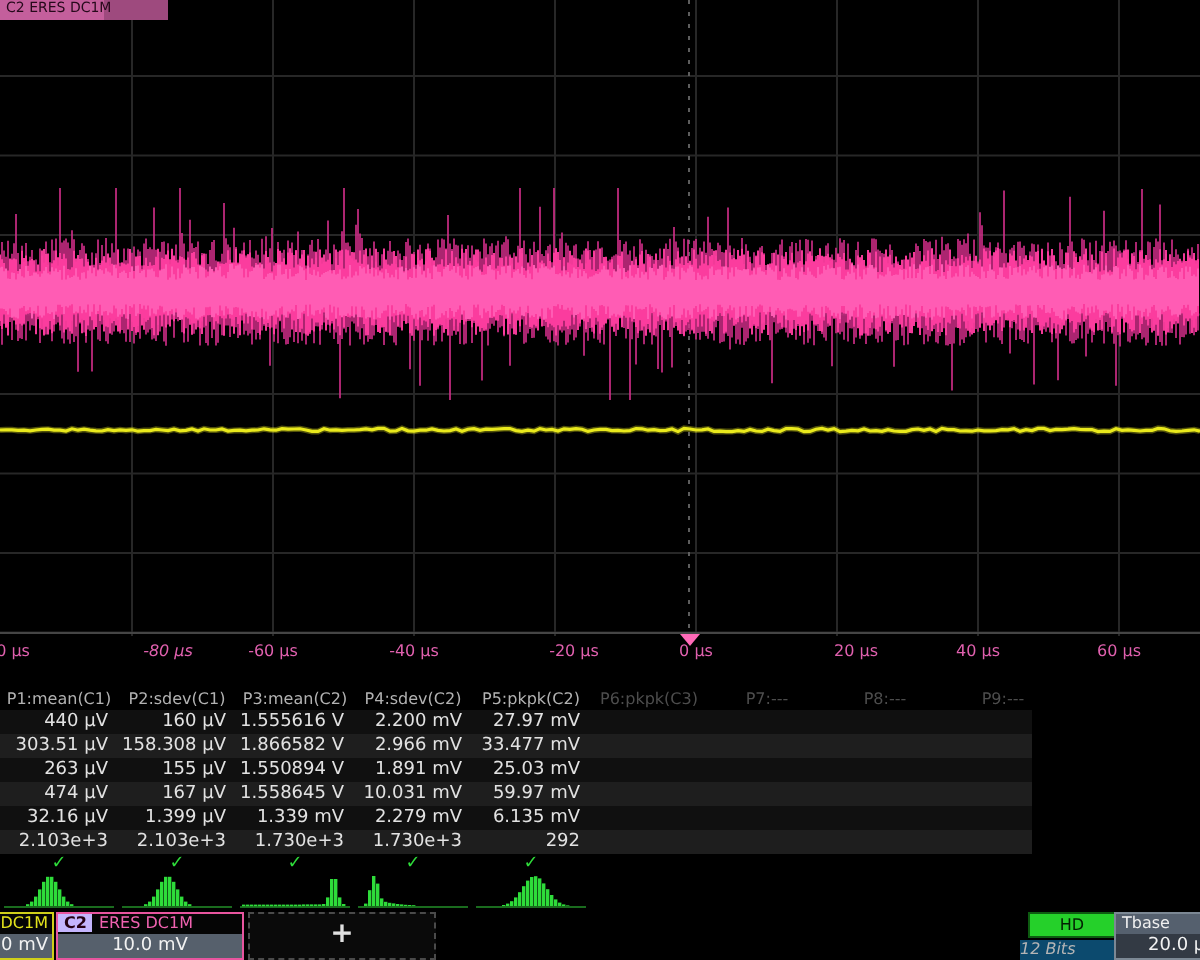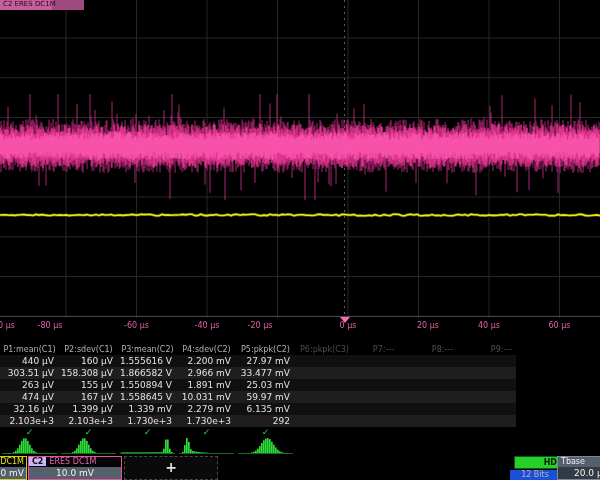--- a/index.html
+++ b/index.html
@@ -48,26 +48,26 @@
   #c2box .chip{background:#c4b5fd;color:#250013;padding:0 3px;font-weight:bold;}
   #c2box .mode{color:#f062b0;margin-left:3px;}
   #c2box .chval{text-align:center;}
   #addbtn{
     position:absolute;left:124px;top:0;width:92px;height:22px;
     background:#0a0a0a;border:1px dashed #4a4a4a;
     color:#e0e0e0;font-size:14px;font-weight:bold;text-align:center;line-height:21px;
   }
   #hdbadge{
     position:absolute;left:514px;top:0;width:42px;height:11px;background:#25d02a;
-    color:#032103;font-size:8px;font-weight:bold;text-align:right;line-height:11px;
+    color:#032103;font-size:8px;font-weight:normal;text-align:center;line-height:11px;
     border:1px solid #0d5b10;
   }
   #hdbits{
     position:absolute;left:510px;top:14px;width:50px;height:10px;
-    color:#b5b5b5;font-size:8px;text-align:center;line-height:10px;background:#1d4ed8;
+    color:#b5b5b5;font-size:8px;text-align:left;line-height:10px;background:#0c4a6e;font-style:italic;
   }
   #tbasebox{position:absolute;left:557px;top:0;width:120px;height:22px;border:1px solid #7c8894;}
   #tbasebox .tbhead{height:10px;line-height:10px;font-size:8px;color:#f0f0f0;background:#55606e;padding-left:3px;}
   #tbasebox .tbval{height:12px;line-height:12px;font-size:9px;color:#f2f2f2;background:#333a44;padding-left:16px;}
 </style>
 </head>
 <body>
 
 <div id="grid">
   <svg id="wavesvg" width="600" height="318">
@@ -79,24 +79,24 @@
       <path d="M0 127.3V160.5M1 129.6V164.5M2 131.5V157.3M3 134.8V163.9M4 135.3V167.8M5 129.2V158.6M6 129.8V158.1M7 129.2V160.3M8 129.6V162.3M9 135.5V165.4M10 135.3V161.9M11 125.4V162.8M12 129.0V161.7M13 127.8V157.3M14 132.9V156.9M15 130.1V156.6M16 129.5V159.0M17 130.1V156.9M18 135.7V167.1M19 132.4V158.4M20 135.6V164.1M21 125.2V164.8M22 124.5V167.7M23 127.0V163.4M24 126.7V167.3M25 135.8V160.5M26 131.6V166.6M27 130.1V162.4M28 125.3V157.4M29 128.6V158.4M30 126.5V162.8M31 129.5V157.2M32 126.9V166.2M33 129.3V164.8M34 134.5V163.7M35 134.7V165.6M36 133.6V166.9M37 125.4V157.2M38 129.2V163.4M39 127.5V156.8M40 129.5V161.1M41 129.2V166.6M42 133.3V160.1M43 126.7V168.0M44 130.9V162.7M45 133.3V156.1M46 132.6V160.1M47 135.3V164.8M48 128.9V163.5M49 134.7V157.0M50 132.5V160.5M51 130.3V156.9M52 128.3V165.8M53 131.2V163.3M54 126.7V163.6M55 128.7V166.8M56 131.9V161.6M57 133.5V160.5M58 132.2V162.7M59 124.7V165.8M60 133.1V165.7M61 131.4V158.4M62 131.7V156.8M63 132.2V159.3M64 131.7V164.8M65 124.5V157.0M66 133.0V165.5M67 135.5V163.5M68 128.3V166.4M69 128.1V166.1M70 128.0V157.0M71 134.6V162.8M72 132.6V164.9M73 128.9V160.9M74 133.0V160.0M75 131.1V158.7M76 132.8V164.0M77 132.5V167.6M78 128.4V158.1M79 124.4V167.6M80 134.9V157.8M81 128.9V163.2M82 129.5V157.2M83 127.4V163.7M84 125.3V156.6M85 129.6V163.2M86 124.4V157.1M87 127.7V160.6M88 130.3V156.2M89 131.2V156.5M90 128.1V158.5M91 128.5V159.5M92 129.3V166.7M93 135.2V158.6M94 128.7V159.3M95 134.1V162.4M96 126.5V167.4M97 126.0V161.8M98 129.2V164.8M99 132.2V160.3M100 135.9V164.2M101 127.6V167.0M102 126.8V158.4M103 134.7V162.9M104 135.7V157.6M105 135.8V157.5M106 134.8V158.6M107 135.6V164.8M108 133.6V160.6M109 130.7V161.7M110 131.8V158.1M111 131.7V159.1M112 132.0V167.9M113 131.4V159.3M114 125.1V157.3M115 129.9V159.3M116 131.2V163.2M117 131.2V166.9M118 124.4V158.5M119 131.8V162.0M120 126.7V167.6M121 127.1V157.7M122 125.1V161.8M123 128.7V156.9M124 127.1V161.7M125 126.2V157.4M126 133.3V164.7M127 135.2V158.6M128 131.5V160.3M129 132.8V161.0M130 131.2V167.4M131 134.5V158.6M132 134.3V162.0M133 125.5V165.4M134 128.5V161.5M135 131.3V164.3M136 135.8V157.9M137 132.7V167.1M138 131.5V162.3M139 124.5V158.8M140 125.4V160.3M141 130.9V157.2M142 129.1V164.3M143 132.3V157.8M144 126.3V158.9M145 124.1V156.9M146 126.4V164.8M147 133.7V160.2M148 125.1V166.0M149 132.3V156.6M150 129.2V166.1M151 127.3V164.4M152 125.0V156.9M153 134.2V167.3M154 128.0V167.9M155 133.7V166.3M156 129.3V159.3M157 132.1V165.7M158 125.9V161.2M159 133.5V161.2M160 124.7V165.4M161 128.7V162.5M162 127.3V156.3M163 130.7V165.2M164 129.9V157.9M165 126.6V162.7M166 135.1V160.5M167 135.7V164.8M168 124.8V158.1M169 132.5V163.1M170 125.3V167.6M171 124.9V156.5M172 134.3V163.8M173 124.8V157.1M174 125.1V158.5M175 127.8V158.7M176 126.0V158.1M177 126.1V156.6M178 129.7V157.3M179 131.3V163.3M180 125.3V156.8M181 131.9V158.8M182 127.3V162.0M183 124.2V167.8M184 133.4V167.5M185 134.5V157.5M186 127.7V162.6M187 133.9V162.8M188 124.4V159.8M189 133.6V166.0M190 135.1V166.5M191 134.2V163.8M192 124.3V163.5M193 129.7V165.9M194 132.2V158.2M195 132.8V167.7M196 131.9V158.3M197 125.5V161.1M198 128.0V157.8M199 133.6V163.4M200 129.8V157.3M201 133.1V165.3M202 135.6V157.3M203 128.3V161.7M204 135.1V157.9M205 134.4V166.6M206 126.9V167.9M207 127.1V159.6M208 134.4V163.0M209 124.7V165.3M210 130.1V158.7M211 129.4V162.6M212 135.2V160.3M213 124.6V160.7M214 124.2V163.5M215 125.4V157.0M216 128.9V161.8M217 130.5V167.9M218 134.2V165.0M219 132.2V163.8M220 132.1V162.3M221 129.6V162.5M222 133.2V166.4M223 124.8V164.5M224 132.6V167.7M225 131.6V159.9M226 125.5V159.2M227 134.8V165.4M228 128.6V159.6M229 131.7V165.8M230 132.9V161.4M231 124.4V156.6M232 135.3V162.3M233 124.5V160.8M234 132.4V156.0M235 130.5V156.1M236 132.8V163.6M237 127.3V160.4M238 124.8V167.4M239 124.7V163.3M240 134.8V165.9M241 135.9V164.0M242 132.3V165.4M243 128.7V164.7M244 133.1V161.6M245 133.7V158.0M246 127.5V159.0M247 126.5V158.6M248 134.3V160.3M249 132.9V160.4M250 128.7V157.5M251 129.0V157.8M252 132.9V167.4M253 128.2V159.4M254 132.7V167.3M255 128.3V162.0M256 128.9V156.7M257 134.6V167.1M258 128.3V167.4M259 131.3V160.3M260 124.4V163.1M261 124.0V157.3M262 134.0V156.6M263 135.2V162.4M264 131.2V156.6M265 133.3V163.5M266 127.5V163.9M267 134.4V162.4M268 135.4V163.2M269 125.1V165.3M270 131.2V156.9M271 130.3V163.2M272 131.6V159.1M273 134.6V161.0M274 126.7V163.6M275 130.5V161.9M276 134.1V162.7M277 126.4V163.6M278 124.1V167.8M279 126.0V162.6M280 130.0V164.8M281 135.3V163.2M282 128.6V160.4M283 135.1V163.2M284 131.2V164.5M285 125.4V162.9M286 127.6V157.4M287 128.9V162.2M288 129.3V156.3M289 133.5V165.0M290 129.7V161.8M291 131.6V157.3M292 134.5V160.6M293 124.3V164.5M294 125.3V161.0M295 129.8V159.2M296 134.8V163.8M297 125.2V166.8M298 135.5V158.9M299 134.6V160.8M300 124.3V166.9M301 131.6V163.7M302 128.5V162.4M303 128.4V161.8M304 134.7V159.2M305 131.3V158.0M306 129.6V163.4M307 134.5V165.9M308 135.9V161.9M309 127.8V164.7M310 128.0V158.8M311 125.7V163.6M312 134.0V157.9M313 136.0V158.9M314 135.3V164.5M315 135.9V158.7M316 130.4V160.7M317 132.4V156.1M318 129.6V163.5M319 134.2V166.6M320 127.3V160.1M321 125.5V165.2M322 132.1V163.3M323 135.9V167.9M324 127.0V162.0M325 128.2V166.3M326 135.9V156.6M327 131.9V167.6M328 126.8V164.2M329 135.5V160.6M330 133.7V157.6M331 133.9V160.0M332 124.4V165.0M333 133.7V156.8M334 128.0V165.1M335 130.4V159.1M336 134.2V158.0M337 134.4V163.9M338 129.6V161.1M339 125.6V165.2M340 131.7V167.0M341 128.2V160.0M342 132.5V167.9M343 128.4V162.6M344 131.5V161.1M345 130.4V159.7M346 132.4V164.8M347 124.7V166.8M348 129.4V159.4M349 134.2V163.4M350 132.8V157.3M351 125.9V163.2M352 131.7V157.3M353 127.5V166.9M354 132.6V159.3M355 128.1V165.5M356 127.5V166.8M357 125.4V160.7M358 125.1V156.0M359 130.5V158.0M360 129.9V156.6M361 133.2V158.0M362 133.9V166.7M363 124.9V165.9M364 133.6V156.8M365 126.2V159.9M366 129.6V158.9M367 129.0V162.9M368 129.8V162.1M369 125.0V161.1M370 127.9V158.4M371 124.4V161.3M372 127.3V157.6M373 134.5V160.6M374 125.4V157.1M375 131.0V164.2M376 135.3V167.3M377 133.7V162.2M378 128.1V164.0M379 125.3V163.1M380 132.4V156.2M381 126.1V166.6M382 127.3V164.9M383 135.0V156.7M384 132.3V167.5M385 131.7V156.1M386 131.6V157.7M387 126.4V157.2M388 134.7V157.4M389 127.2V161.7M390 135.6V161.4M391 127.7V163.8M392 129.5V157.7M393 126.0V163.9M394 132.6V160.1M395 130.1V166.6M396 126.4V167.5M397 132.1V160.0M398 133.8V165.0M399 131.2V162.0M400 130.5V167.9M401 125.1V163.1M402 135.9V166.0M403 130.6V162.3M404 126.8V165.2M405 126.0V156.9M406 127.9V157.8M407 130.8V162.2M408 129.7V162.2M409 127.5V162.0M410 124.1V165.5M411 127.9V165.9M412 128.3V160.2M413 128.0V156.6M414 126.9V161.8M415 128.6V162.9M416 129.6V158.1M417 134.2V159.3M418 131.1V159.1M419 126.7V166.3M420 128.5V161.6M421 129.6V156.2M422 126.5V156.8M423 134.7V156.0M424 134.8V161.4M425 129.4V159.2M426 131.3V156.3M427 133.1V163.4M428 134.2V158.7M429 127.7V164.1M430 128.6V167.8M431 127.5V167.8M432 130.0V156.7M433 133.8V166.8M434 125.0V167.9M435 126.4V164.0M436 135.5V161.3M437 133.7V157.7M438 125.8V164.6M439 136.0V165.7M440 128.2V163.4M441 136.0V158.3M442 128.6V160.6M443 124.8V165.0M444 128.2V166.9M445 127.4V166.0M446 132.2V160.5M447 133.7V158.6M448 128.3V157.9M449 131.9V157.5M450 132.5V162.2M451 129.9V163.7M452 134.4V157.0M453 127.9V163.2M454 129.7V158.5M455 134.2V166.5M456 128.8V166.6M457 126.0V163.0M458 134.5V156.8M459 134.3V163.9M460 132.1V167.5M461 130.7V158.1M462 127.6V158.2M463 130.4V162.9M464 125.3V165.0M465 133.0V158.8M466 124.3V165.6M467 129.6V162.6M468 135.6V161.9M469 135.0V166.0M470 127.3V161.4M471 133.1V166.0M472 136.0V158.1M473 130.1V167.6M474 132.3V161.2M475 124.8V161.8M476 133.0V157.9M477 130.6V158.3M478 133.1V157.7M479 129.1V164.0M480 134.1V164.2M481 127.5V156.9M482 131.4V160.8M483 128.4V164.2M484 130.2V165.4M485 128.1V166.2M486 134.0V167.2M487 130.4V166.5M488 127.9V157.1M489 131.8V156.7M490 129.7V163.6M491 135.6V156.3M492 124.3V165.5M493 125.6V161.4M494 129.3V162.8M495 125.4V165.1M496 135.5V162.8M497 126.1V161.5M498 125.2V160.1M499 124.0V161.8M500 133.8V156.7M501 134.8V165.5M502 131.6V156.8M503 133.7V160.1M504 131.4V160.2M505 126.8V163.6M506 127.7V160.5M507 125.4V160.0M508 130.2V161.7M509 133.4V157.4M510 128.0V165.4M511 132.1V159.4M512 129.2V165.2M513 127.6V163.9M514 130.0V158.9M515 127.8V157.0M516 128.3V166.5M517 130.6V158.5M518 125.9V159.0M519 125.5V161.0M520 134.4V165.3M521 124.4V167.0M522 130.2V163.3M523 134.3V161.3M524 125.6V163.7M525 134.5V158.7M526 124.5V167.0M527 127.9V161.6M528 134.5V166.6M529 133.6V162.3M530 135.2V166.7M531 134.5V164.6M532 135.4V162.8M533 126.2V160.2M534 126.4V157.1M535 133.8V161.2M536 134.5V160.5M537 125.6V166.3M538 128.5V164.5M539 131.0V161.1M540 128.1V161.3M541 129.9V156.7M542 127.1V160.7M543 124.2V159.6M544 132.7V157.8M545 136.0V163.9M546 127.3V165.4M547 135.5V166.1M548 131.4V161.6M549 132.2V165.2M550 135.8V160.0M551 125.7V164.7M552 135.1V157.7M553 126.5V156.5M554 135.9V156.2M555 135.1V158.9M556 135.9V166.2M557 124.2V163.3M558 135.0V157.2M559 128.7V166.0M560 126.7V167.1M561 128.7V158.2M562 125.5V166.3M563 124.9V161.1M564 124.8V161.7M565 132.7V164.5M566 126.6V165.7M567 128.0V165.1M568 134.6V157.2M569 132.0V157.7M570 125.8V166.5M571 125.1V162.0M572 131.4V158.2M573 127.5V159.9M574 130.0V162.8M575 129.6V159.5M576 134.5V166.3M577 133.9V165.4M578 129.6V162.4M579 131.2V167.9M580 124.6V157.2M581 132.3V157.1M582 129.6V165.4M583 125.0V167.2M584 130.5V166.2M585 127.1V160.8M586 133.5V164.3M587 130.9V162.1M588 132.1V160.6M589 130.5V161.7M590 129.4V156.1M591 131.3V156.7M592 126.6V162.7M593 130.5V159.2M594 125.3V160.6M595 128.8V159.3M596 129.4V166.5M597 126.5V163.9M598 130.1V166.0M599 129.5V158.1" stroke="#ff3da0" stroke-width="1" opacity="0.95" fill="none"></path>
       <path d="M0 133.7V154.2M1 133.4V154.3M2 135.6V154.5M3 134.2V155.5M4 139.3V157.3M5 139.5V154.3M6 136.3V158.9M7 136.5V158.4M8 139.8V158.8M9 136.9V159.2M10 134.5V154.3M11 138.1V153.9M12 138.8V153.0M13 133.0V155.6M14 135.5V155.1M15 138.0V153.6M16 137.8V159.2M17 136.2V155.5M18 136.4V156.7M19 137.1V152.9M20 138.4V157.7M21 136.8V158.7M22 135.4V157.7M23 133.5V153.3M24 136.6V156.6M25 137.3V157.0M26 133.6V156.1M27 135.6V159.5M28 134.3V155.8M29 136.0V152.4M30 135.0V152.4M31 139.9V153.5M32 132.9V157.0M33 139.8V153.1M34 137.6V153.8M35 138.9V152.7M36 138.5V152.1M37 137.8V156.5M38 134.1V155.8M39 138.4V156.3M40 139.9V153.1M41 136.4V156.6M42 136.1V154.9M43 139.3V156.3M44 135.3V152.2M45 132.9V158.3M46 136.6V155.9M47 133.8V152.1M48 138.1V157.1M49 135.2V155.5M50 134.5V152.4M51 135.1V157.8M52 136.9V155.8M53 134.1V155.5M54 135.7V157.6M55 136.3V156.2M56 137.8V156.8M57 132.4V152.7M58 134.1V154.2M59 139.0V158.4M60 136.5V157.3M61 135.9V154.5M62 135.3V157.1M63 136.5V152.3M64 139.0V159.5M65 136.0V153.0M66 133.5V153.8M67 139.2V152.1M68 133.0V158.0M69 132.8V156.7M70 136.5V152.0M71 135.5V154.4M72 134.9V152.7M73 138.6V154.8M74 134.7V152.7M75 134.7V157.9M76 134.2V154.2M77 135.6V156.8M78 138.4V157.2M79 138.6V154.7M80 135.5V152.9M81 134.6V153.2M82 134.4V156.2M83 132.1V155.6M84 139.9V157.8M85 138.7V155.5M86 133.2V154.6M87 137.1V157.7M88 139.8V154.3M89 134.2V158.5M90 139.1V160.0M91 136.8V159.8M92 132.3V157.4M93 133.8V154.5M94 134.8V155.8M95 136.9V156.3M96 133.5V157.3M97 133.5V153.7M98 136.0V159.3M99 139.2V159.6M100 132.8V158.7M101 133.4V158.1M102 133.9V157.6M103 138.8V153.6M104 138.1V153.6M105 133.2V153.4M106 134.5V158.5M107 136.2V158.6M108 133.7V156.7M109 135.1V157.6M110 133.1V152.8M111 138.2V155.3M112 137.6V157.7M113 139.1V153.1M114 136.0V154.2M115 132.0V157.0M116 132.0V157.4M117 134.4V153.8M118 132.9V153.5M119 132.6V153.7M120 132.1V157.6M121 134.2V154.2M122 138.8V156.4M123 134.4V156.1M124 138.6V158.4M125 135.7V158.1M126 135.5V155.6M127 133.7V158.5M128 132.5V155.9M129 132.3V158.3M130 133.8V159.1M131 132.1V154.4M132 139.5V159.6M133 138.4V155.7M134 136.9V159.8M135 136.5V158.0M136 136.6V157.7M137 139.9V157.2M138 137.9V155.2M139 132.2V158.3M140 132.3V154.1M141 137.3V153.2M142 137.0V157.6M143 134.5V158.8M144 139.4V155.8M145 134.5V156.3M146 138.3V154.7M147 138.1V155.6M148 137.0V152.5M149 136.6V159.5M150 132.9V159.2M151 133.6V156.3M152 135.1V155.5M153 140.0V152.4M154 132.9V158.1M155 136.9V152.2M156 137.5V157.2M157 134.9V157.7M158 137.7V155.2M159 135.7V155.0M160 138.5V156.9M161 137.2V154.7M162 136.5V153.7M163 136.0V158.9M164 135.6V159.9M165 135.0V152.4M166 136.8V156.3M167 135.0V153.3M168 137.3V159.4M169 136.9V153.8M170 134.8V157.8M171 139.6V158.6M172 138.2V157.8M173 139.3V158.0M174 138.3V156.7M175 132.5V157.8M176 138.7V153.1M177 137.8V158.8M178 135.7V153.3M179 137.7V158.5M180 133.0V158.6M181 134.2V153.2M182 133.6V154.9M183 136.7V159.3M184 132.2V158.5M185 136.7V158.8M186 133.7V155.2M187 138.3V159.6M188 134.8V153.7M189 137.7V158.7M190 135.7V159.0M191 136.2V156.6M192 139.3V155.4M193 134.6V155.2M194 136.5V152.6M195 138.8V159.9M196 137.4V152.6M197 138.6V156.6M198 134.9V155.0M199 139.6V157.5M200 133.8V155.9M201 133.5V155.5M202 136.3V156.7M203 134.0V152.0M204 139.8V153.2M205 138.5V153.7M206 139.0V157.5M207 133.6V158.9M208 138.9V156.9M209 132.2V159.7M210 133.2V155.4M211 137.2V155.0M212 135.6V158.2M213 138.7V157.2M214 134.1V153.5M215 136.6V159.5M216 139.5V153.3M217 132.6V152.4M218 133.3V159.7M219 135.9V159.3M220 136.0V158.8M221 138.2V156.6M222 134.5V157.6M223 133.5V155.5M224 132.5V158.9M225 135.5V154.0M226 134.8V155.5M227 133.0V158.4M228 136.4V156.0M229 133.2V154.7M230 137.8V152.8M231 138.8V157.3M232 134.2V155.3M233 138.0V159.6M234 139.8V159.5M235 132.7V159.6M236 138.2V158.6M237 134.1V152.4M238 133.5V153.8M239 133.1V152.3M240 135.4V157.6M241 137.4V159.1M242 137.4V154.3M243 137.1V156.3M244 133.3V155.5M245 132.5V158.9M246 134.7V152.7M247 135.1V158.0M248 139.7V156.0M249 135.5V155.0M250 137.4V154.9M251 133.4V152.4M252 133.4V153.0M253 136.6V157.3M254 133.0V159.2M255 132.7V154.3M256 138.9V156.1M257 136.0V155.2M258 135.3V156.7M259 134.5V155.3M260 136.7V153.4M261 133.2V157.7M262 137.5V158.1M263 138.9V156.1M264 134.9V152.9M265 136.8V158.7M266 139.6V157.7M267 132.5V158.5M268 134.1V157.0M269 136.2V159.5M270 134.1V158.2M271 132.1V154.2M272 133.8V159.9M273 133.1V159.4M274 134.3V153.9M275 134.8V154.8M276 133.8V158.9M277 132.9V153.0M278 137.0V153.1M279 137.1V152.1M280 136.6V154.4M281 138.1V152.5M282 133.1V154.9M283 137.2V154.9M284 136.0V153.9M285 138.7V155.3M286 136.8V153.8M287 133.7V158.8M288 134.5V157.5M289 139.0V157.0M290 134.7V156.3M291 138.1V159.7M292 135.5V159.2M293 136.6V152.6M294 139.3V158.1M295 138.4V159.0M296 138.3V153.3M297 137.6V154.5M298 136.8V155.5M299 137.0V157.6M300 136.1V152.7M301 134.7V152.5M302 132.9V153.1M303 134.7V157.0M304 134.9V153.3M305 137.8V159.1M306 138.6V157.8M307 135.2V156.9M308 135.7V158.4M309 132.4V157.2M310 134.2V157.7M311 139.6V158.9M312 134.0V155.8M313 138.4V152.6M314 139.1V152.7M315 132.6V155.9M316 137.9V152.6M317 138.7V159.5M318 137.1V153.3M319 134.0V154.6M320 138.9V154.4M321 135.9V154.7M322 137.3V154.5M323 136.2V153.5M324 139.7V159.5M325 133.6V152.1M326 134.0V153.6M327 135.7V155.9M328 137.6V154.3M329 134.4V158.2M330 132.9V156.1M331 132.4V158.4M332 139.9V159.2M333 138.5V159.8M334 135.6V157.3M335 132.4V153.6M336 136.2V158.3M337 138.3V152.5M338 133.4V159.3M339 133.2V159.1M340 139.8V159.1M341 133.9V157.4M342 135.4V154.3M343 136.2V158.8M344 134.2V155.1M345 132.6V157.4M346 133.4V159.1M347 135.9V154.1M348 140.0V153.0M349 136.4V156.0M350 137.6V152.1M351 139.8V155.7M352 138.3V155.1M353 137.9V154.5M354 139.6V153.4M355 134.2V159.3M356 133.3V158.4M357 137.5V154.7M358 135.1V159.9M359 134.7V152.4M360 134.7V152.4M361 137.5V153.6M362 133.3V158.0M363 133.1V155.5M364 139.6V154.4M365 136.3V152.6M366 133.8V155.1M367 138.3V153.8M368 133.5V159.7M369 134.7V159.0M370 135.0V153.2M371 135.2V158.2M372 134.5V157.1M373 134.9V153.0M374 134.5V158.4M375 137.6V157.8M376 137.2V153.0M377 134.2V158.4M378 137.2V154.4M379 133.8V153.3M380 133.6V152.2M381 135.6V152.8M382 135.9V156.0M383 137.4V157.2M384 132.2V155.9M385 133.7V153.4M386 134.9V158.0M387 135.8V158.8M388 132.7V155.3M389 139.9V154.0M390 140.0V155.2M391 138.4V156.6M392 134.1V155.6M393 136.6V159.7M394 138.3V154.6M395 138.4V154.4M396 134.7V154.7M397 132.2V155.4M398 139.0V155.3M399 139.8V158.4M400 135.8V158.3M401 133.6V155.8M402 137.3V153.9M403 137.5V152.6M404 133.8V155.9M405 135.7V156.3M406 137.4V155.3M407 138.2V153.9M408 139.0V157.0M409 133.5V157.2M410 137.3V158.8M411 136.8V153.4M412 133.0V158.4M413 134.9V153.0M414 132.4V153.8M415 134.2V155.1M416 133.9V157.8M417 134.1V156.4M418 137.4V158.3M419 133.6V156.8M420 133.4V159.5M421 139.5V153.0M422 139.7V153.0M423 137.9V156.9M424 135.9V155.4M425 136.9V159.9M426 132.0V158.3M427 136.3V155.2M428 139.7V153.6M429 132.2V158.4M430 138.2V152.3M431 139.6V153.8M432 134.7V159.4M433 137.2V158.5M434 133.9V156.5M435 132.4V155.5M436 132.5V159.1M437 134.5V156.3M438 133.8V159.1M439 139.3V158.8M440 137.3V152.2M441 137.7V157.3M442 138.2V154.3M443 137.2V159.2M444 133.6V153.0M445 135.6V157.7M446 137.9V159.4M447 137.5V159.1M448 137.3V153.2M449 137.4V158.0M450 134.6V157.2M451 135.0V154.6M452 139.7V157.5M453 134.7V152.3M454 139.0V157.9M455 133.3V152.6M456 139.1V159.2M457 132.1V158.8M458 139.0V155.3M459 136.5V158.8M460 132.8V155.6M461 139.6V153.0M462 134.9V156.5M463 133.6V158.9M464 133.4V156.2M465 137.0V154.5M466 132.4V159.9M467 137.0V158.3M468 137.0V153.8M469 139.3V157.8M470 138.3V158.4M471 132.1V153.3M472 137.9V158.9M473 139.5V153.3M474 135.5V153.5M475 133.0V154.6M476 138.7V155.1M477 138.2V159.8M478 136.6V154.9M479 138.2V155.1M480 132.7V155.8M481 132.3V153.7M482 138.4V155.0M483 133.5V157.8M484 132.6V152.3M485 138.4V153.8M486 135.9V159.3M487 137.1V153.2M488 138.0V153.5M489 138.5V155.4M490 139.4V152.9M491 133.3V153.5M492 135.7V158.9M493 139.0V153.6M494 135.5V153.4M495 132.1V153.1M496 134.8V158.7M497 135.6V158.2M498 139.5V152.6M499 137.5V156.4M500 133.7V158.4M501 133.8V155.3M502 138.5V155.1M503 139.2V156.6M504 139.4V155.7M505 133.0V154.9M506 137.5V155.3M507 134.0V156.5M508 133.8V152.3M509 136.3V152.7M510 133.0V152.5M511 137.8V156.5M512 134.6V158.9M513 137.2V158.3M514 135.7V152.9M515 133.5V152.8M516 135.1V155.4M517 132.9V158.7M518 136.4V158.6M519 134.8V152.5M520 138.3V153.9M521 139.1V154.8M522 133.6V152.5M523 132.9V156.5M524 138.2V156.3M525 133.4V156.6M526 132.7V154.0M527 135.1V155.9M528 139.6V158.0M529 132.8V158.0M530 133.8V159.1M531 139.3V159.7M532 134.1V155.2M533 134.7V159.8M534 132.5V154.3M535 138.9V154.7M536 137.7V153.3M537 133.9V153.5M538 139.1V155.7M539 137.4V156.2M540 139.5V156.9M541 136.9V154.4M542 132.4V152.0M543 135.9V157.9M544 136.1V153.7M545 136.1V156.6M546 136.7V153.3M547 134.7V156.2M548 133.6V152.8M549 139.6V154.7M550 139.9V158.8M551 137.4V157.5M552 137.1V155.4M553 132.8V155.3M554 136.6V156.7M555 137.8V155.9M556 137.3V152.3M557 133.4V158.1M558 133.0V159.6M559 133.8V152.0M560 139.5V155.9M561 136.8V153.4M562 134.6V158.9M563 138.1V157.1M564 132.4V152.2M565 134.4V155.5M566 135.4V159.9M567 139.7V153.2M568 139.4V157.8M569 136.1V155.1M570 132.3V155.4M571 133.9V158.7M572 139.9V156.0M573 137.4V154.4M574 137.7V158.3M575 132.9V156.4M576 135.0V153.4M577 138.5V152.5M578 139.5V155.2M579 135.0V158.7M580 133.7V159.9M581 133.2V154.7M582 136.0V155.9M583 133.7V155.4M584 139.0V153.1M585 138.8V154.7M586 135.5V157.7M587 138.1V157.3M588 139.0V157.1M589 139.6V158.4M590 135.9V157.4M591 134.0V154.4M592 139.5V152.5M593 133.3V153.9M594 135.9V152.4M595 133.4V155.1M596 138.0V157.7M597 137.3V156.8M598 138.3V156.0M599 134.3V153.0" stroke="#ff5cb4" stroke-width="1" fill="none"></path>
       <path d="M0 215L3 214.9L6 214.9L9 215.2L12 215.1L15 215.4L18 215.0L21 214.7L24 214.6L27 215.1L30 215.1L33 215.5L36 214.4L39 215.1L42 214.6L45 215.1L48 215.4L51 215.5L54 214.8L57 215.3L60 214.9L63 215.2L66 214.9L69 215.6L72 215.3L75 215.3L78 214.7L81 215.0L84 215.3L87 214.6L90 215.4L93 215.2L96 214.5L99 215.5L102 214.4L105 215.0L108 215.0L111 214.5L114 215.5L117 215.2L120 215.1L123 215.4L126 215.1L129 215.0L132 214.4L135 214.9L138 215.1L141 214.3L144 214.6L147 214.5L150 214.4L153 215.0L156 215.7L159 215.7L162 214.4L165 215.1L168 214.9L171 215.2L174 215.0L177 215.0L180 214.8L183 214.4L186 214.9L189 214.2L192 214.2L195 215.6L198 215.5L201 214.2L204 215.4L207 215.6L210 215.1L213 215.1L216 214.5L219 215.2L222 215.5L225 215.3L228 214.5L231 215.6L234 214.6L237 214.3L240 215.2L243 214.6L246 214.7L249 214.5L252 214.3L255 214.3L258 215.3L261 215.7L264 215.1L267 215.6L270 214.3L273 215.0L276 214.7L279 215.5L282 214.4L285 214.7L288 214.3L291 214.6L294 215.7L297 215.0L300 214.7L303 214.7L306 215.3L309 215.2L312 215.5L315 215.3L318 214.3L321 214.4L324 215.1L327 214.8L330 215.3L333 215.2L336 214.5L339 215.8L342 214.2L345 214.5L348 215.0L351 214.9L354 214.5L357 215.7L360 215.6L363 215.8L366 215.8L369 215.3L372 215.7L375 214.7L378 215.5L381 215.7L384 214.6L387 215.3L390 215.7L393 214.3L396 214.3L399 214.5L402 215.8L405 215.7L408 214.6L411 214.2L414 215.0L417 214.3L420 215.8L423 215.6L426 215.2L429 215.4L432 214.5L435 215.5L438 215.3L441 215.7L444 214.8L447 215.5L450 215.7L453 215.7L456 214.8L459 214.5L462 215.2L465 214.5L468 215.7L471 214.2L474 214.8L477 214.8L480 215.5L483 215.4L486 215.6L489 215.0L492 215.4L495 215.4L498 215.3L501 214.8L504 214.9L507 214.3L510 215.7L513 214.8L516 215.3L519 214.2L522 214.2L525 215.3L528 214.7L531 214.8L534 214.6L537 214.3L540 214.7L543 214.8L546 214.8L549 215.8L552 215.6L555 215.7L558 214.4L561 215.2L564 214.9L567 215.2L570 215.5L573 215.2L576 215.2L579 214.2L582 214.4L585 215.4L588 215.7L591 215.5L594 215.2L597 214.9L600 215.6" stroke="#e9e91c" stroke-width="3" opacity="0.35" fill="none"></path>
       <path d="M0 215L3 214.9L6 214.9L9 215.2L12 215.1L15 215.4L18 215.0L21 214.7L24 214.6L27 215.1L30 215.1L33 215.5L36 214.4L39 215.1L42 214.6L45 215.1L48 215.4L51 215.5L54 214.8L57 215.3L60 214.9L63 215.2L66 214.9L69 215.6L72 215.3L75 215.3L78 214.7L81 215.0L84 215.3L87 214.6L90 215.4L93 215.2L96 214.5L99 215.5L102 214.4L105 215.0L108 215.0L111 214.5L114 215.5L117 215.2L120 215.1L123 215.4L126 215.1L129 215.0L132 214.4L135 214.9L138 215.1L141 214.3L144 214.6L147 214.5L150 214.4L153 215.0L156 215.7L159 215.7L162 214.4L165 215.1L168 214.9L171 215.2L174 215.0L177 215.0L180 214.8L183 214.4L186 214.9L189 214.2L192 214.2L195 215.6L198 215.5L201 214.2L204 215.4L207 215.6L210 215.1L213 215.1L216 214.5L219 215.2L222 215.5L225 215.3L228 214.5L231 215.6L234 214.6L237 214.3L240 215.2L243 214.6L246 214.7L249 214.5L252 214.3L255 214.3L258 215.3L261 215.7L264 215.1L267 215.6L270 214.3L273 215.0L276 214.7L279 215.5L282 214.4L285 214.7L288 214.3L291 214.6L294 215.7L297 215.0L300 214.7L303 214.7L306 215.3L309 215.2L312 215.5L315 215.3L318 214.3L321 214.4L324 215.1L327 214.8L330 215.3L333 215.2L336 214.5L339 215.8L342 214.2L345 214.5L348 215.0L351 214.9L354 214.5L357 215.7L360 215.6L363 215.8L366 215.8L369 215.3L372 215.7L375 214.7L378 215.5L381 215.7L384 214.6L387 215.3L390 215.7L393 214.3L396 214.3L399 214.5L402 215.8L405 215.7L408 214.6L411 214.2L414 215.0L417 214.3L420 215.8L423 215.6L426 215.2L429 215.4L432 214.5L435 215.5L438 215.3L441 215.7L444 214.8L447 215.5L450 215.7L453 215.7L456 214.8L459 214.5L462 215.2L465 214.5L468 215.7L471 214.2L474 214.8L477 214.8L480 215.5L483 215.4L486 215.6L489 215.0L492 215.4L495 215.4L498 215.3L501 214.8L504 214.9L507 214.3L510 215.7L513 214.8L516 215.3L519 214.2L522 214.2L525 215.3L528 214.7L531 214.8L534 214.6L537 214.3L540 214.7L543 214.8L546 214.8L549 215.8L552 215.6L555 215.7L558 214.4L561 215.2L564 214.9L567 215.2L570 215.5L573 215.2L576 215.2L579 214.2L582 214.4L585 215.4L588 215.7L591 215.5L594 215.2L597 214.9L600 215.6" stroke="#e9e91c" stroke-width="1.6" fill="none"></path>
     </svg>
   <div id="gridlabel">C2 ERES DC1M</div>
 </div>
 
 <div id="axisstrip">
     <span class="tlabel" style="left: 0px;">-100 µs</span>
-    <span class="tlabel" style="left: 50px;">-80 µs</span>
+    <span class="tlabel" style="left: 84px; font-style: italic;">-80 µs</span>
     <span class="tlabel" style="left: 136.5px;">-60 µs</span>
     <span class="tlabel" style="left: 207px;">-40 µs</span>
-    <span class="tlabel" style="left: 260px;">-20 µs</span>
+    <span class="tlabel" style="left: 287px;">-20 µs</span>
     <span class="tlabel" style="left: 348px;">0 µs</span>
     <span class="tlabel" style="left: 428px;">20 µs</span>
     <span class="tlabel" style="left: 489px;">40 µs</span>
     <span class="tlabel" style="left: 559.5px; text-align: right;">60 µs</span>
   </div>
 <div id="trigmark"></div>
 
 <div id="mtable">
     <div class="mrow hdr">
       <div class="mcol mhead">P1:mean(C1)</div>

